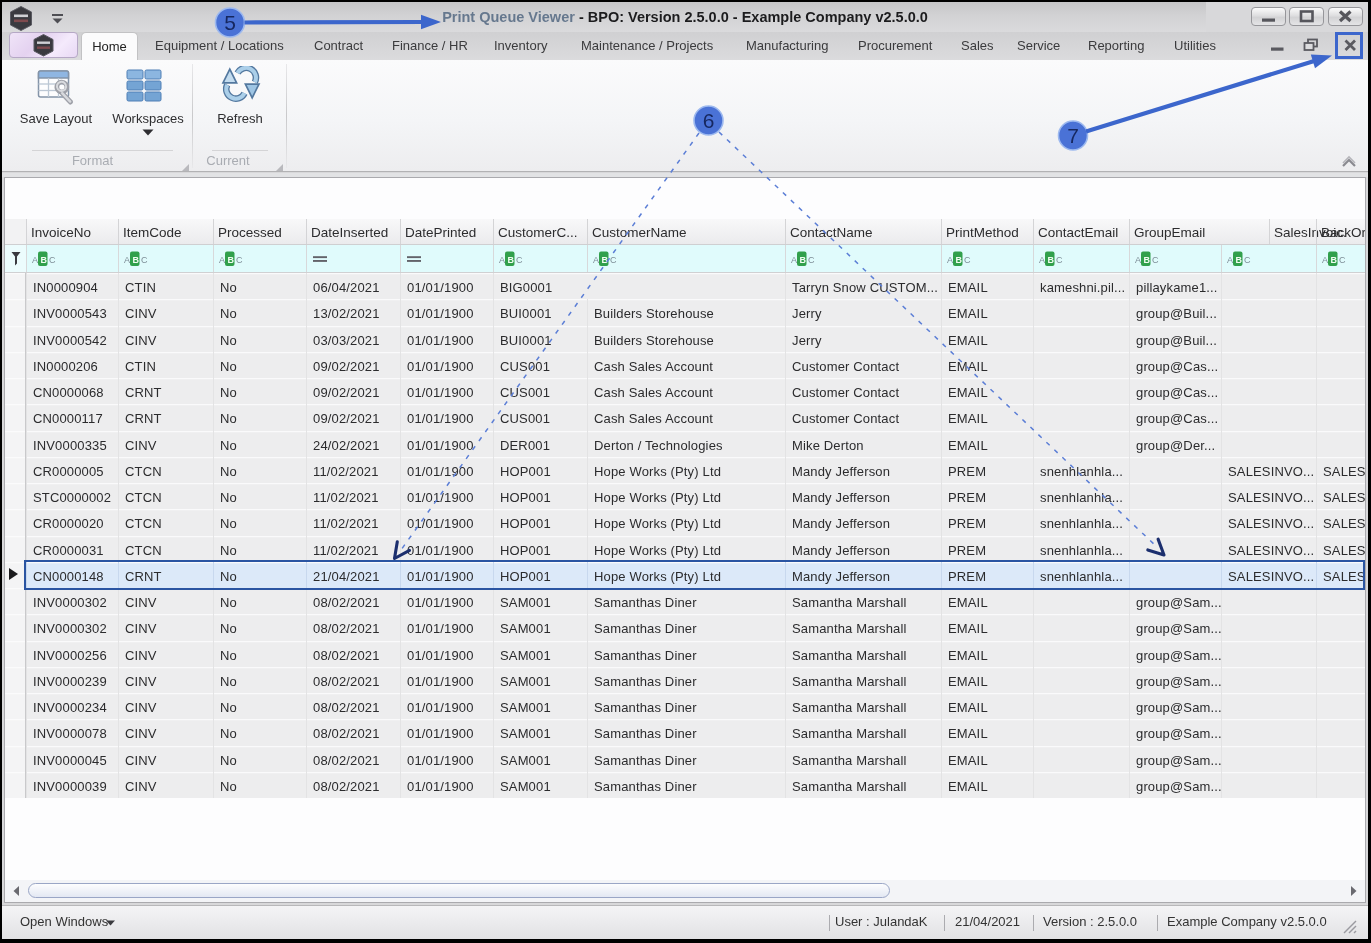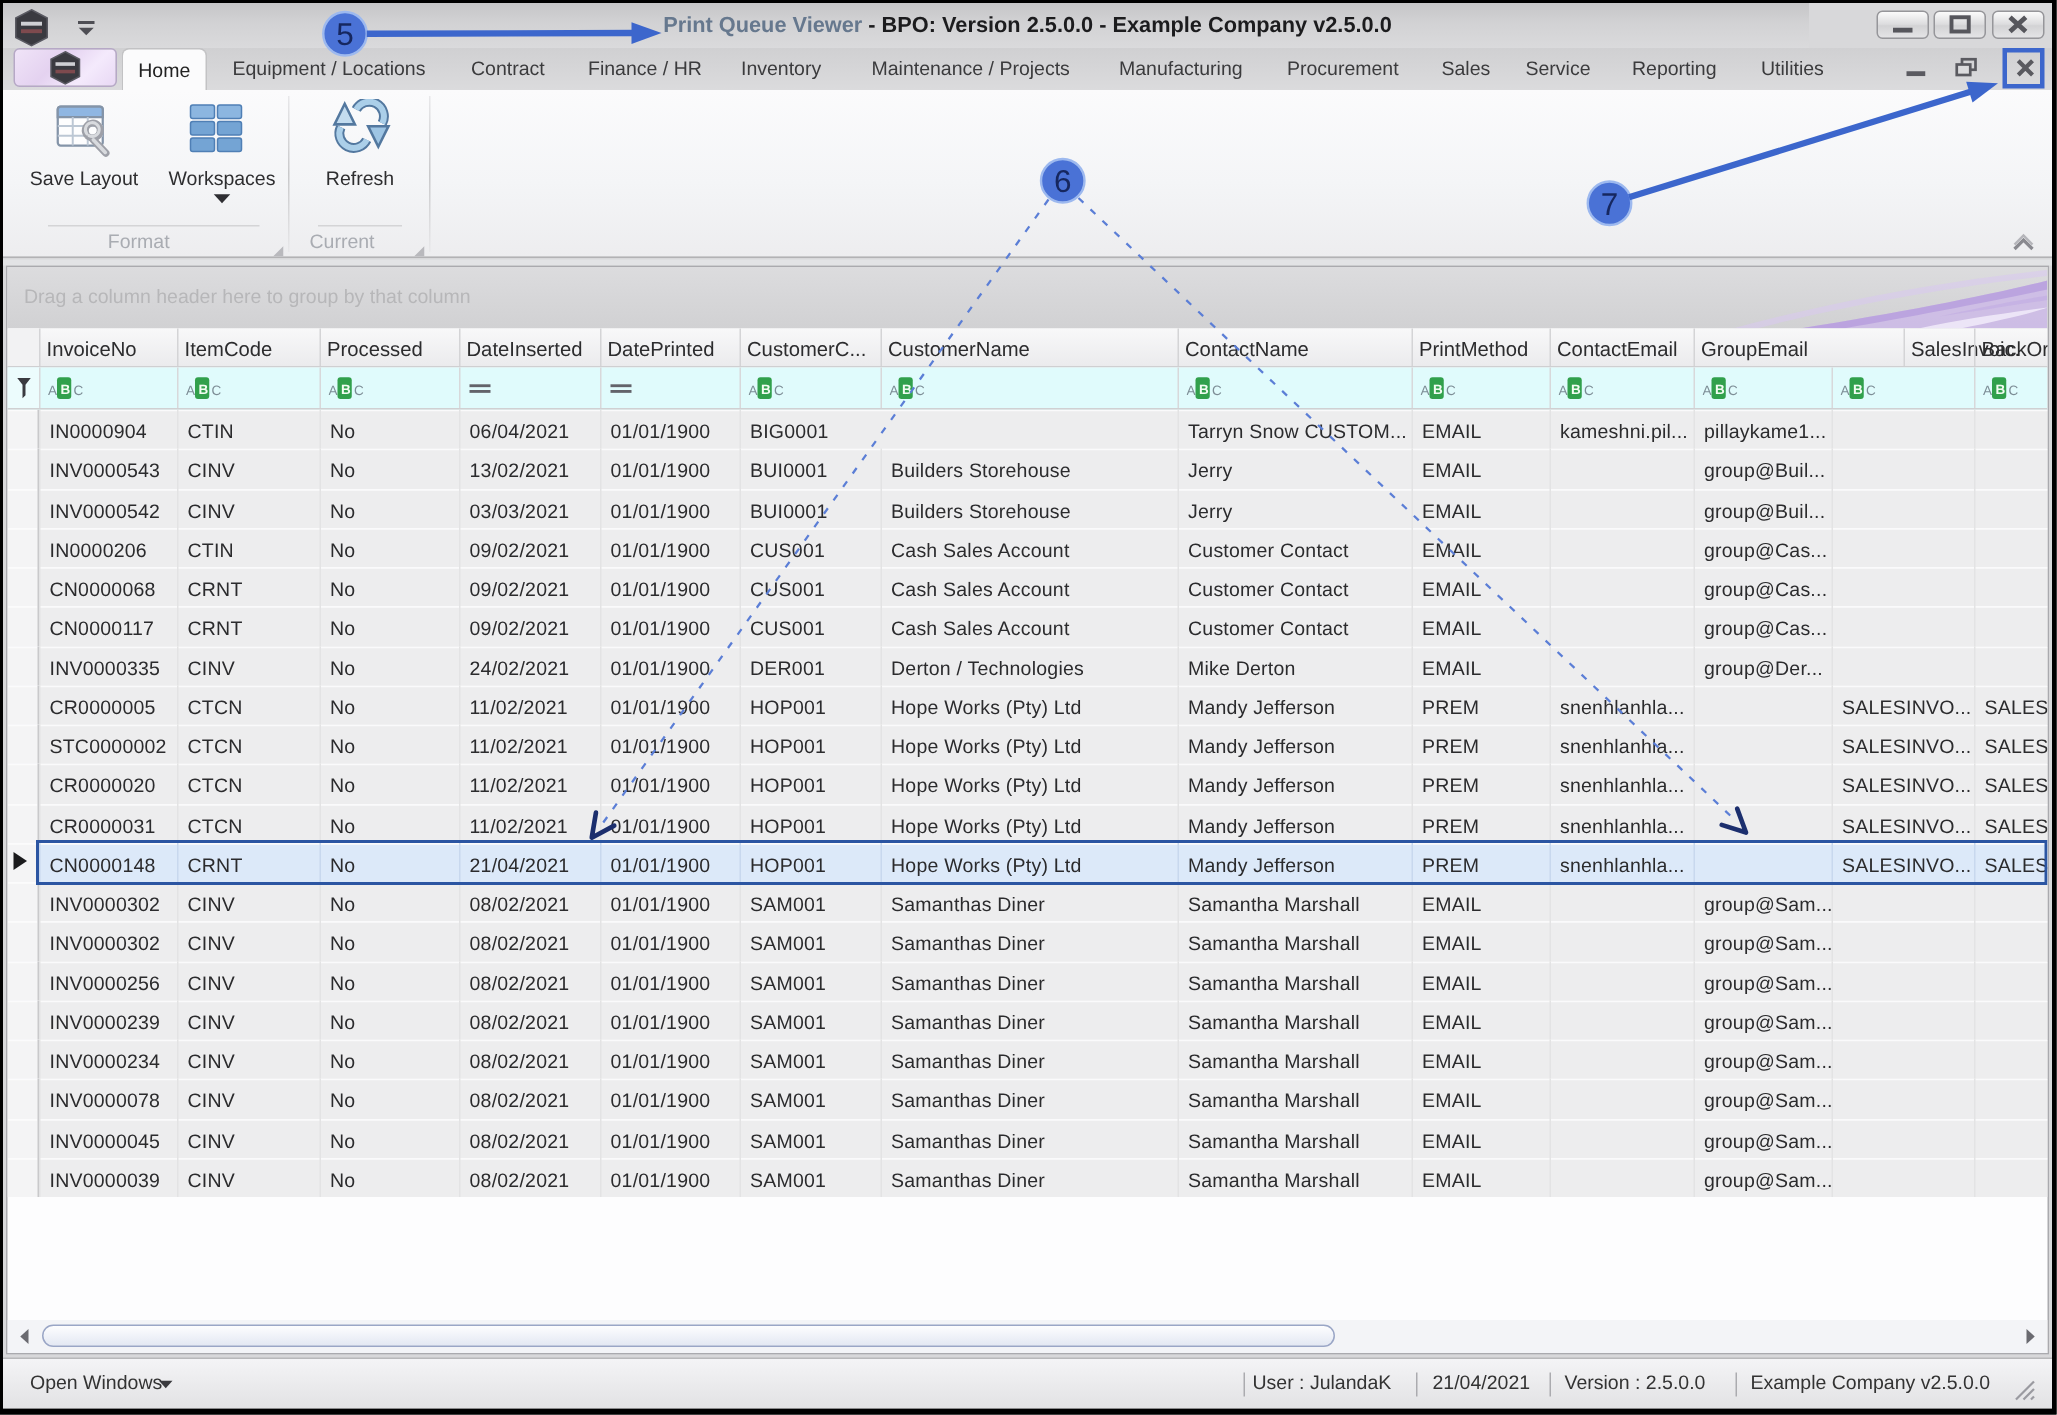--- a/index.html
+++ b/index.html
@@ -184,30 +184,20 @@
     <svg width="7" height="7" style="position:absolute;left:274px;top:104px" viewBox="0 0 7 7">
         <path d="M 7,0 L 7,7 L 0,7 Z" fill="#b9b9bd"></path>
       </svg>
     <svg width="20" height="14" style="position:absolute;left:1338px;top:95px">
         <path d="M 3,11 L 9,5 L 15,11" stroke="#8a8a90" stroke-width="2.2" fill="none"></path>
         <path d="M 3,8 L 9,2 L 15,8" stroke="#b5b5ba" stroke-width="1.6" fill="none"></path>
       </svg>
   </div>
   <div id="strip"></div>
   <div id="grid">
-    <div id="gpanel">
-        <svg width="1360" height="41" viewBox="0 0 1360 41" style="position:absolute;left:0;top:0">
-<path d="M 1360,41 L 1195,41 C 1265,30 1325,18 1360,9 Z" fill="#cdbae8" opacity="0.85"></path>
-<path d="M 1195,41 C 1265,30 1325,18 1360,9 L 1360,15 C 1322,23 1270,33 1224,41 Z" fill="#b49bdc" opacity="0.75"></path>
-<path d="M 1360,27 C 1330,31 1302,35 1274,41 L 1302,41 C 1327,36 1349,31 1360,27 Z" fill="#f0e9f8" opacity="0.9"></path>
-<path d="M 1360,2 C 1300,8 1220,22 1150,41 L 1166,41 C 1232,24 1306,12 1360,6 Z" fill="#d8c8f0" opacity="0.55"></path>
-<path d="M 1360,19 C 1335,23 1310,28 1288,33 C 1315,29 1340,25 1360,22 Z" fill="#c2abe2" opacity="0.6"></path>
-</svg>
-        <div class="txt">Drag a column header here to group by that column</div>
-      </div>
     <div id="rows">
       <div class="row" style="top:95.00px">
           <div class="c" style="left:0px;width:96px">IN0000904</div>
           <div class="c" style="left:92px;width:99px">CTIN</div>
           <div class="c" style="left:187px;width:97px">No</div>
           <div class="c" style="left:280px;width:98px">06/04/2021</div>
           <div class="c" style="left:374px;width:97px">01/01/1900</div>
           <div class="c" style="left:467px;width:98px">BIG0001</div>
           <div class="c" style="left:759px;width:160px">Tarryn Snow CUSTOM...</div>
           <div class="c" style="left:915px;width:96px">EMAIL</div>

